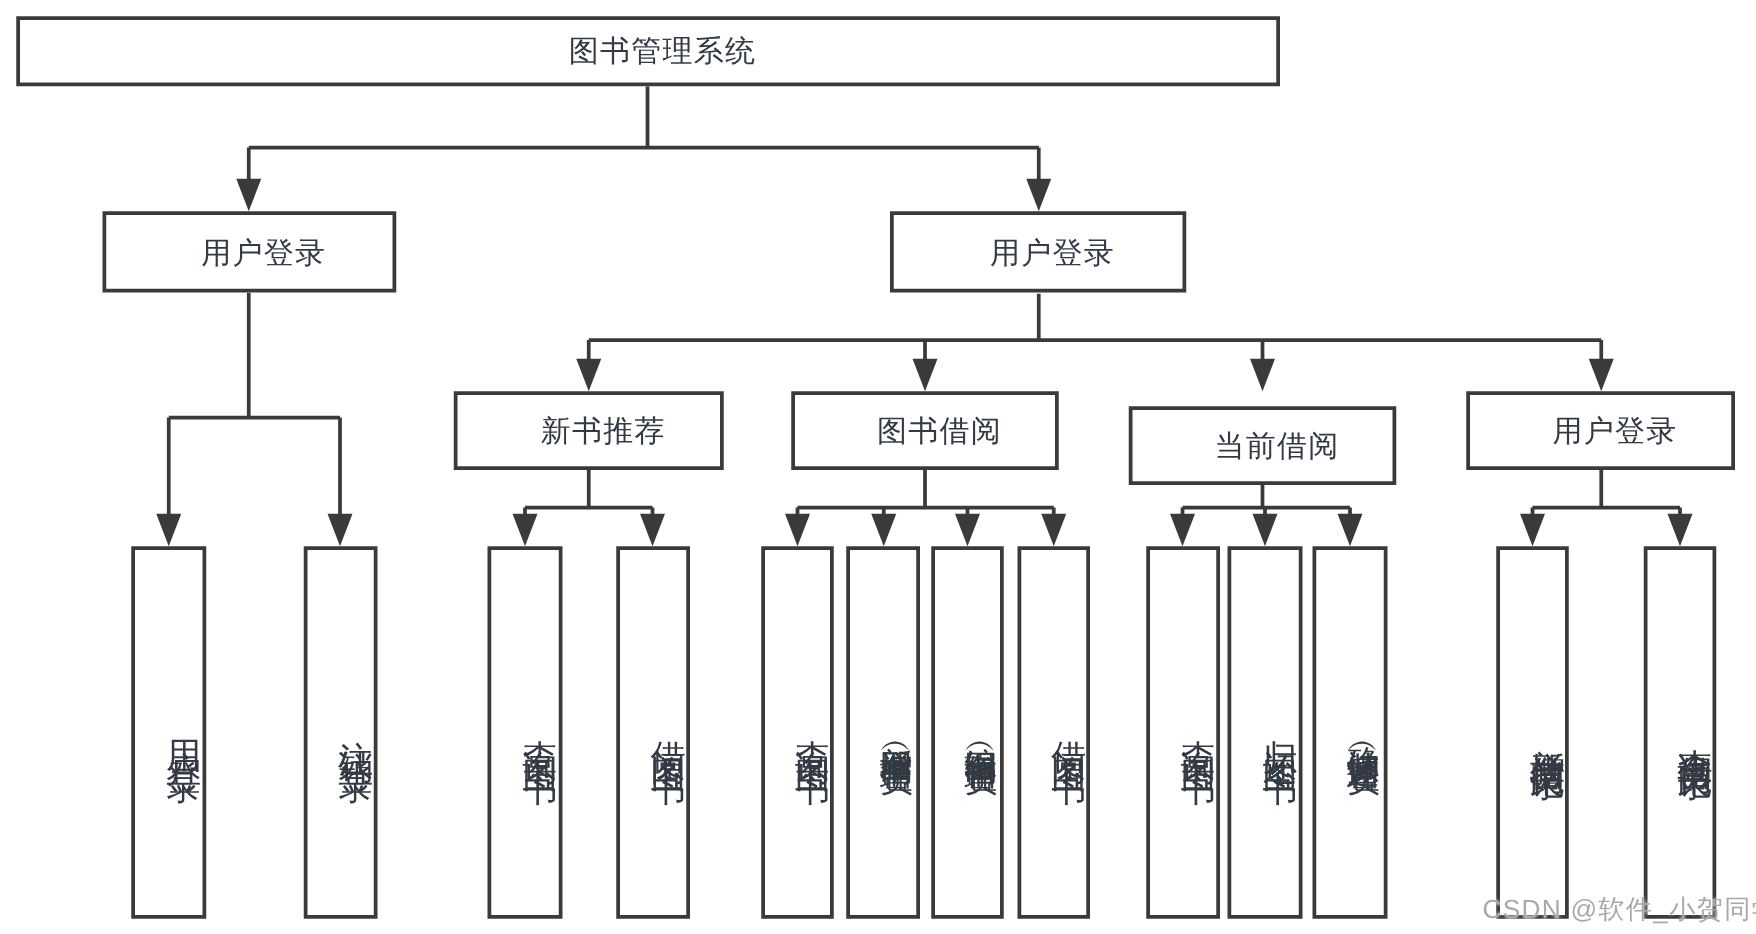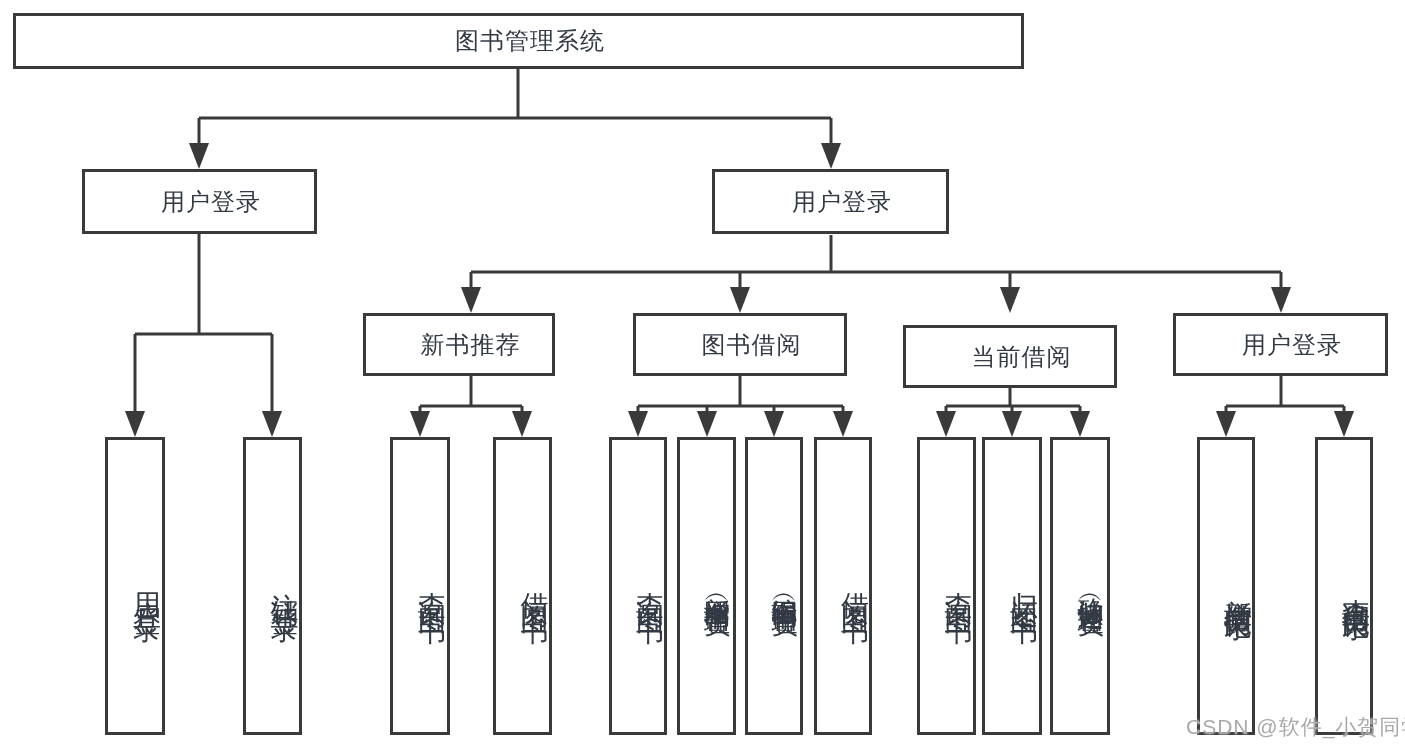--- a/index.html
+++ b/index.html
@@ -12,21 +12,21 @@
   .node{
     position:absolute;box-sizing:border-box;background:#ffffff;
     border:3px solid #3a3a3a;color:#333a44;z-index:1;
     display:flex;align-items:center;justify-content:center;
     font-size:24px;letter-spacing:1px;padding-left:23px;
   }
   
   .n-root {left:13px;  top:13px;  width:1011px;height:56px;}
   .n-l1a  {left:82px;  top:169px; width:235px; height:65px;}
   .n-l1b  {left:712px; top:169px; width:237px; height:65px;}
-  .n-l2a  {left:363px; top:313px; width:192px; height:63px;}
+  .n-l2a  {left:363px; top:313px; width:216px; height:63px;}
   .n-l2b  {left:633px; top:313px; width:214px; height:63px;font-family:Liberation Mono, monospace;}
   .n-l2c  {left:903px; top:325px; width:214px; height:63px;}
   .n-l2d  {left:1173px;top:313px; width:215px; height:63px;}
   
   .vnode{top:437px;height:298px;}
   .vnode span{
     writing-mode:vertical-rl;text-orientation:mixed;
     white-space:nowrap;color:#333a44;
   }
   .v4 span{font-size:28px;letter-spacing:8px;}

